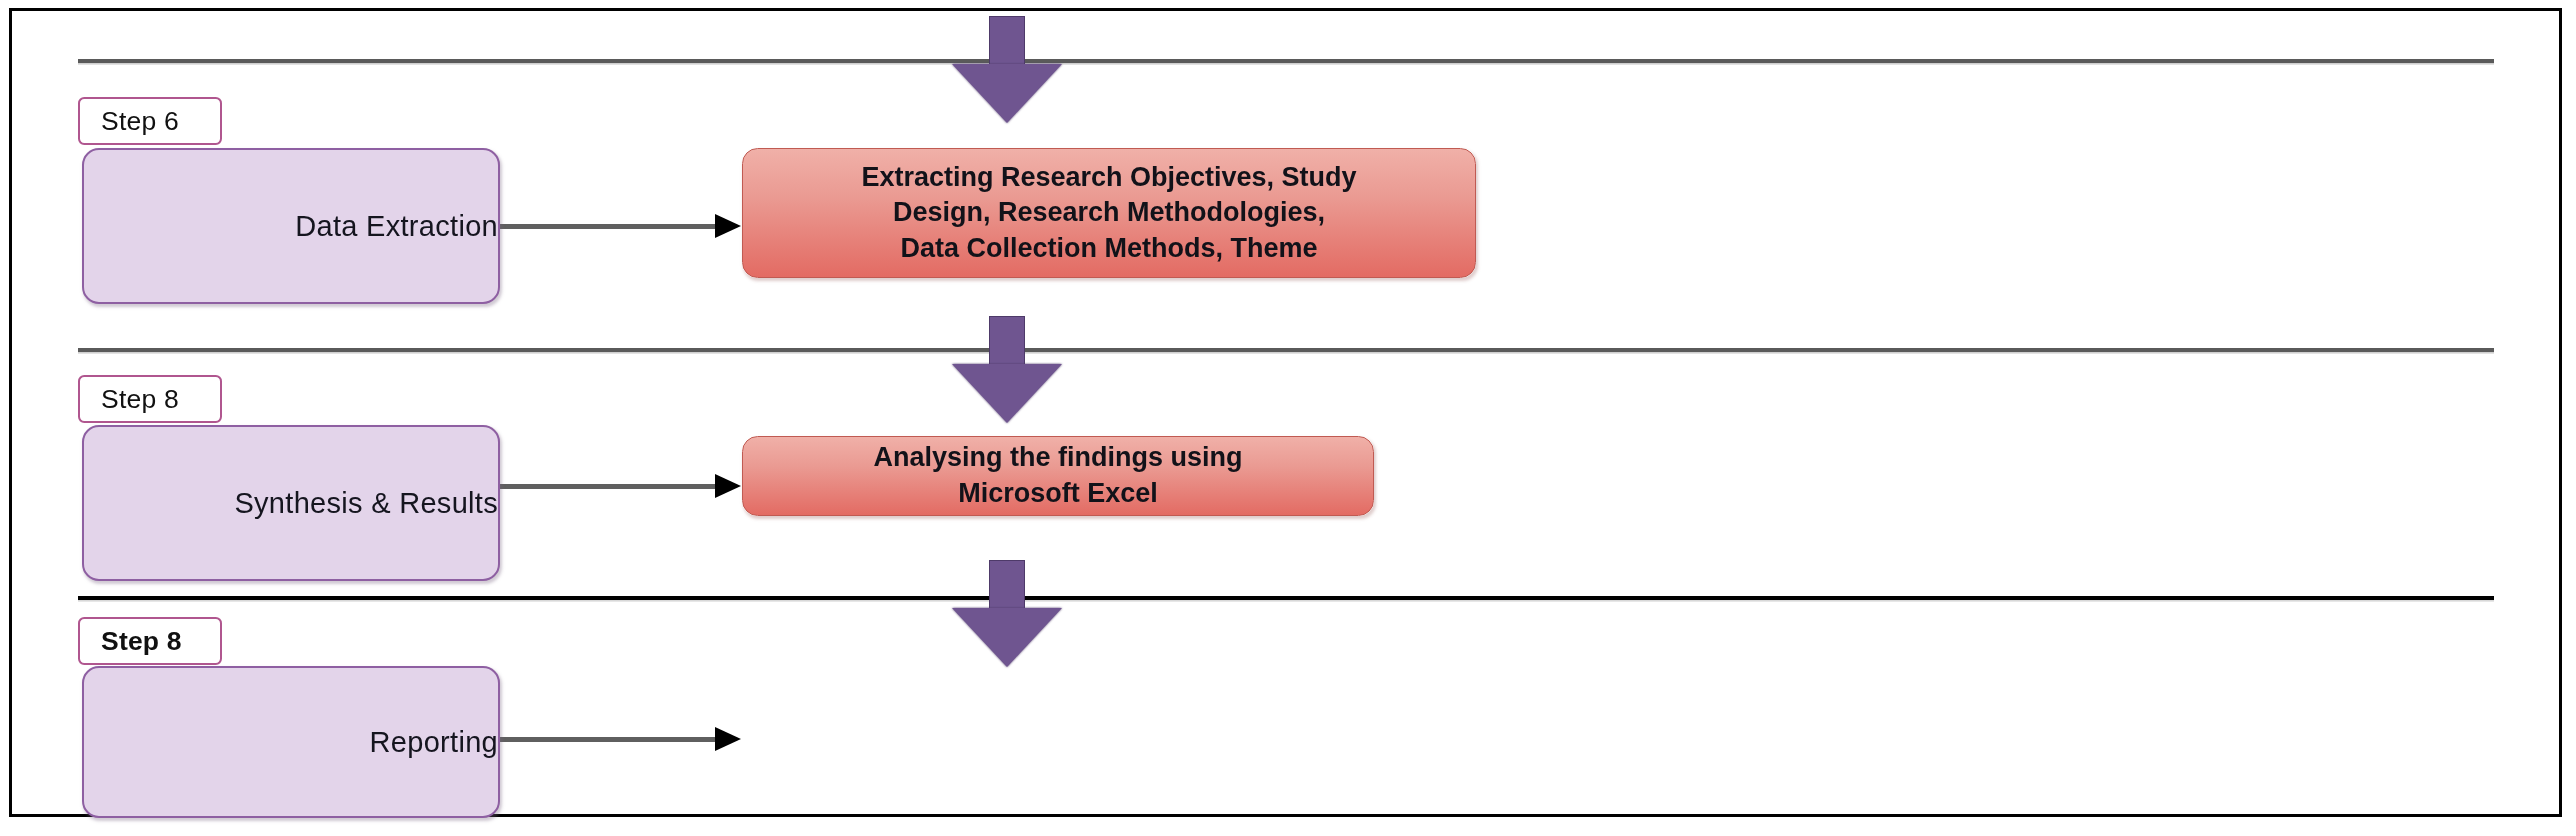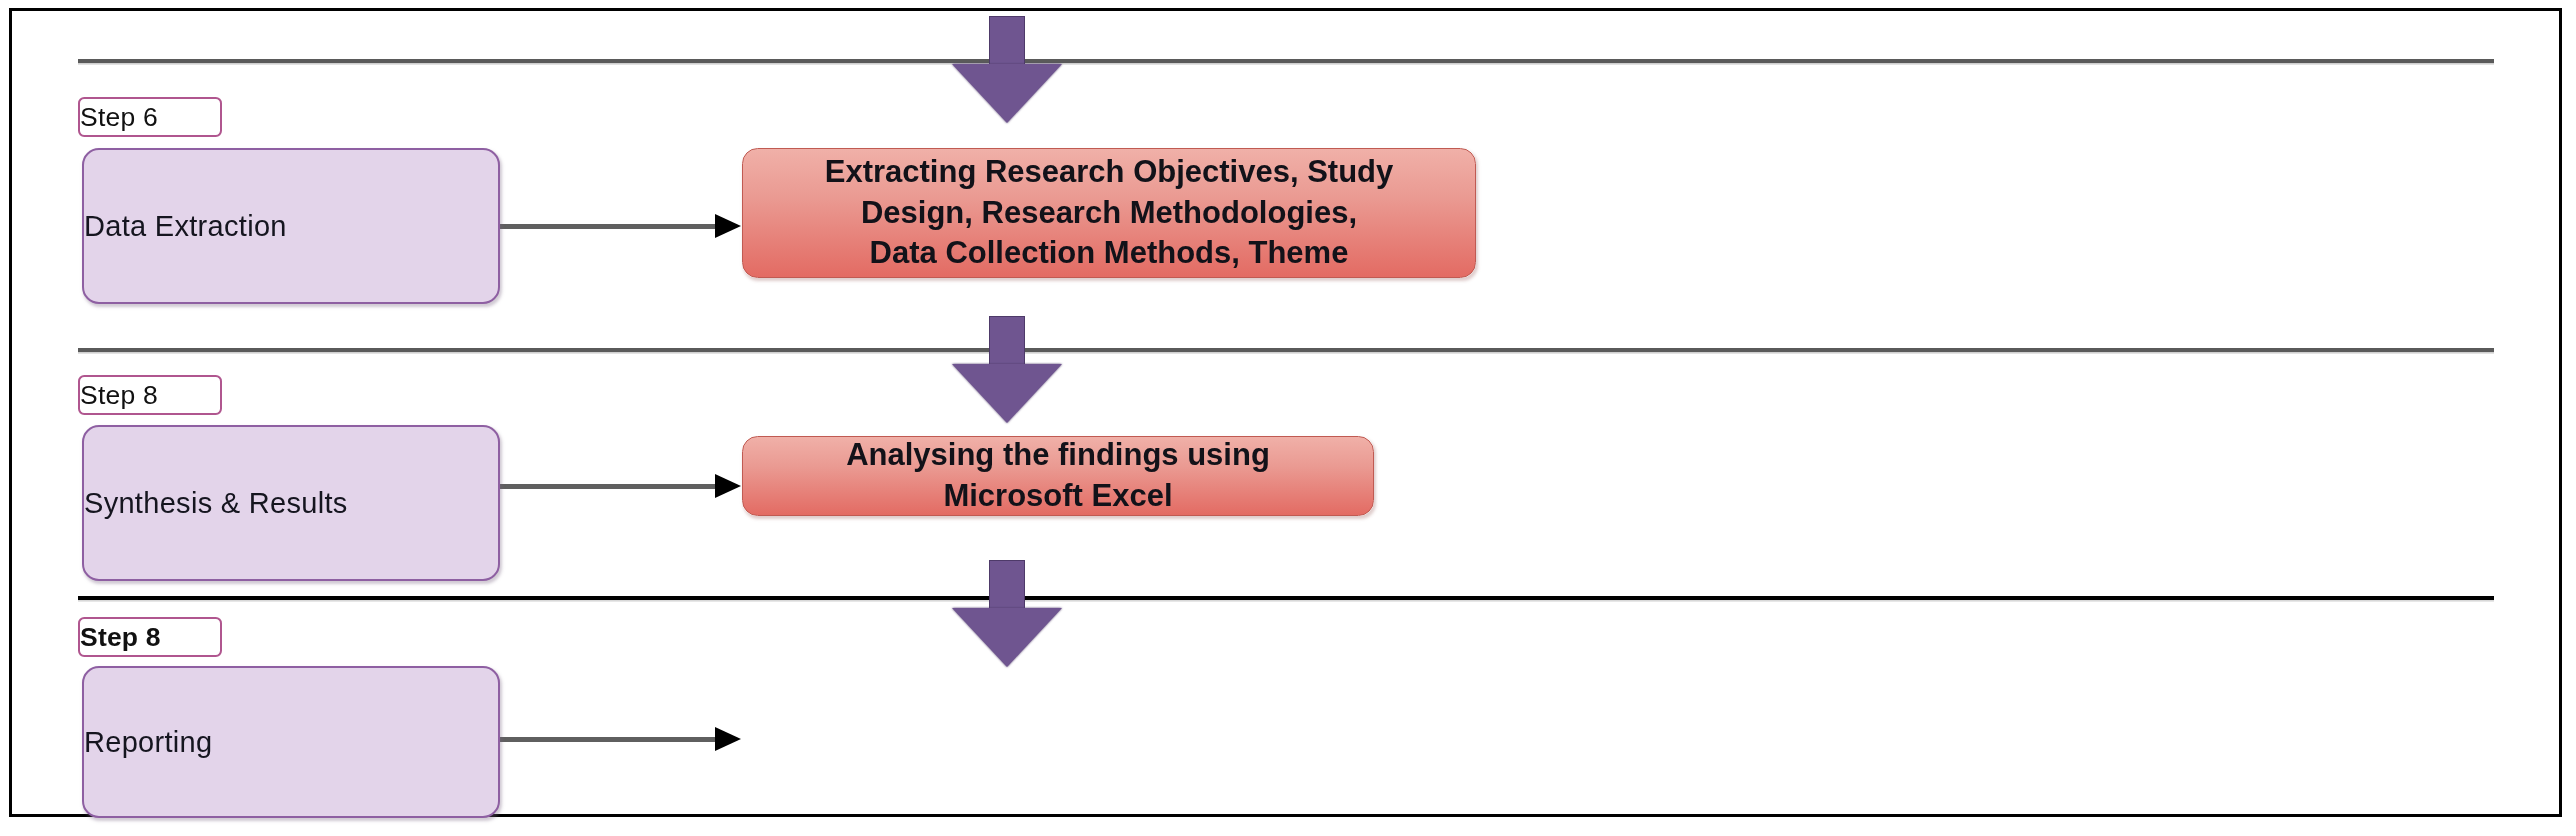--- a/index.html
+++ b/index.html
@@ -39,48 +39,48 @@
   }
   .divider.dark {
     background: #000000;
     box-shadow: 0 1.6px 0 0 #d8d8d8;
   }
   
   .step-chip {
     position: absolute;
     left: 78px;
     width: 144px;
-    height: 40px;
+    height: 48px;
     background: #ffffff;
     border: 2.3px solid #b0568f;
     border-radius: 6.2px;
     box-sizing: border-box;
     display: flex;
     align-items: center;
-    padding-left: 0;
+    padding-left: 21px;
     z-index: 6;
   }
   .step-chip span {
     font-size: 26.5px;
     color: #111111;
     letter-spacing: 0.2px;
     font-family: "Liberation Sans", sans-serif;
   }
   
   .phase-box {
     position: absolute;
     left: 82px;
     width: 418px;
     background: #e3d4ea;
     border: 2.3px solid #8e5fa2;
     border-radius: 17px;
     box-sizing: border-box;
     display: flex;
     align-items: center;
-    justify-content: flex-start;
+    justify-content: flex-end;
     z-index: 4;
     box-shadow: 1.6px 2.3px 3.1px rgba(120,100,130,0.35);
   }
   .phase-box span {
     font-size: 29px;
     color: #15151f;
     text-align: center;
     letter-spacing: 0.3px;
     font-family: "Liberation Sans", sans-serif;
   }
@@ -92,21 +92,21 @@
     border: 1.6px solid #c05a52;
     box-sizing: border-box;
     background: linear-gradient(to bottom, #f0b0a8 0%, #ea9a92 38%, #e36b63 100%);
     display: flex;
     align-items: center;
     justify-content: center;
     z-index: 4;
     box-shadow: 1.6px 2.3px 3.1px rgba(150,90,85,0.3);
   }
   .action-box span {
-    font-size: 31px;
+    font-size: 27px;
     line-height: 1.32;
     color: #121219;
     text-align: center;
     font-weight: bold;
     padding: 0 20px;
     white-space: pre-line;
     font-family: "Liberation Sans", sans-serif;
   }
   
   .connector {

